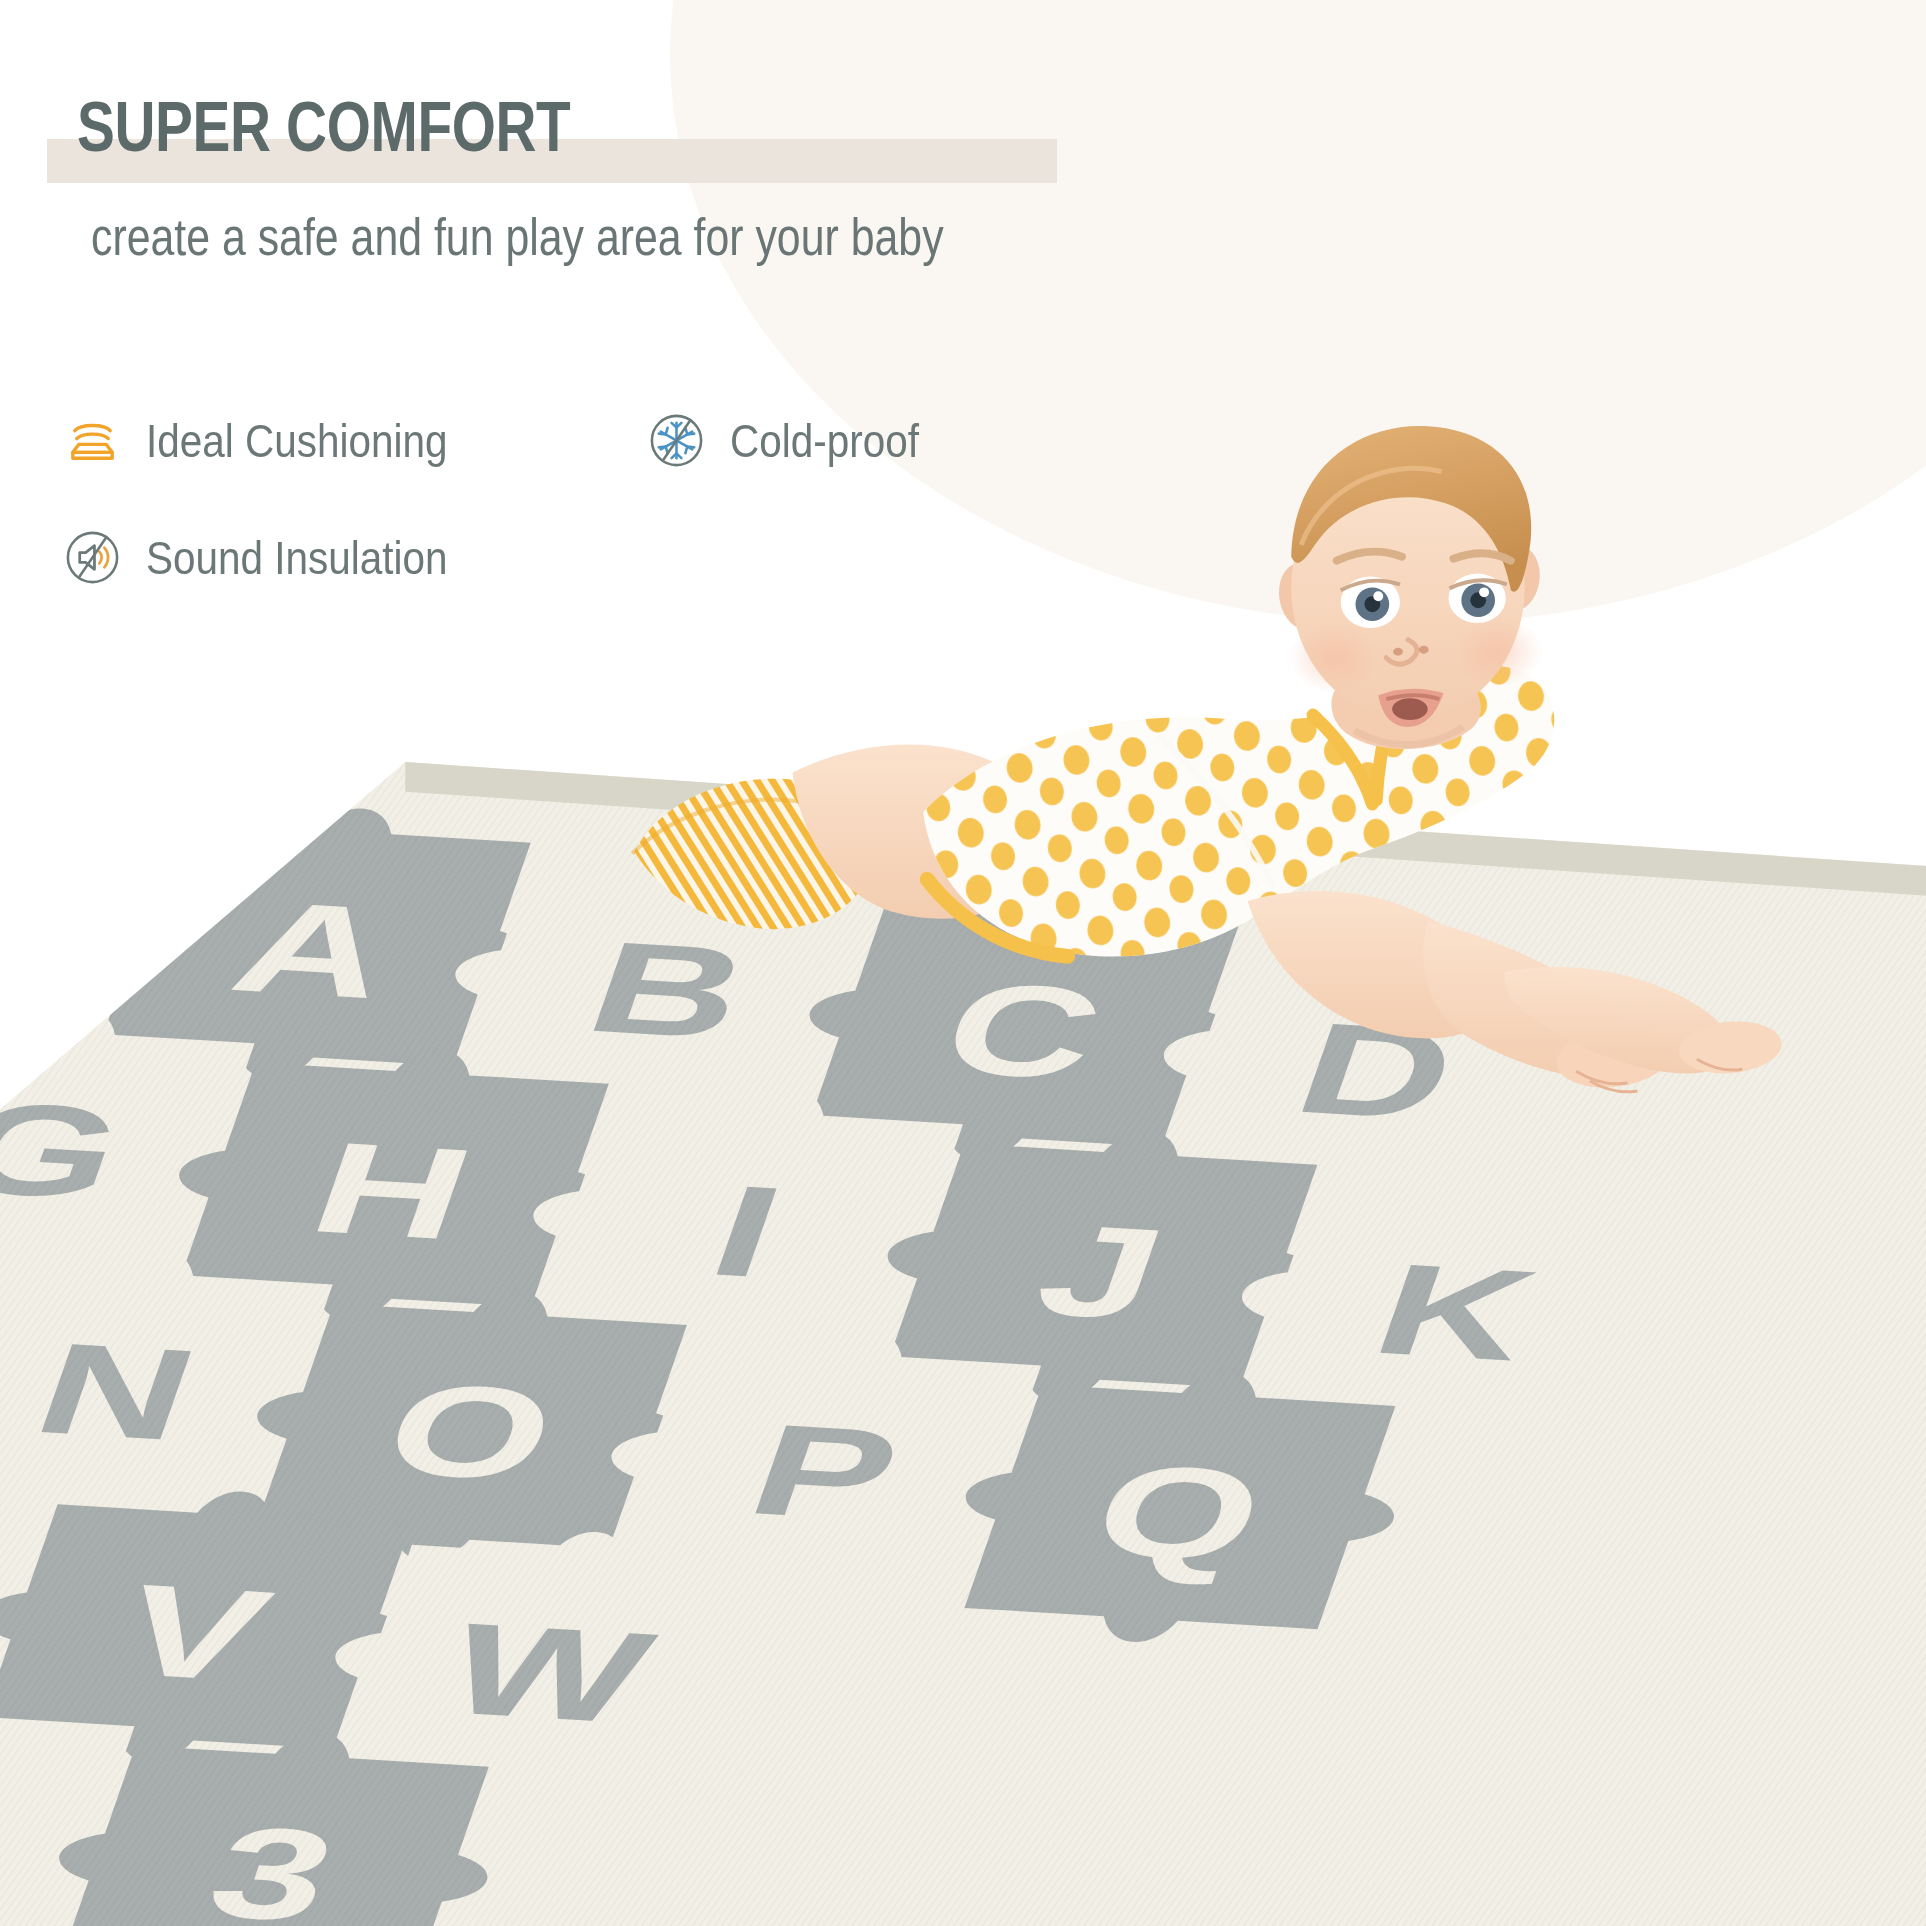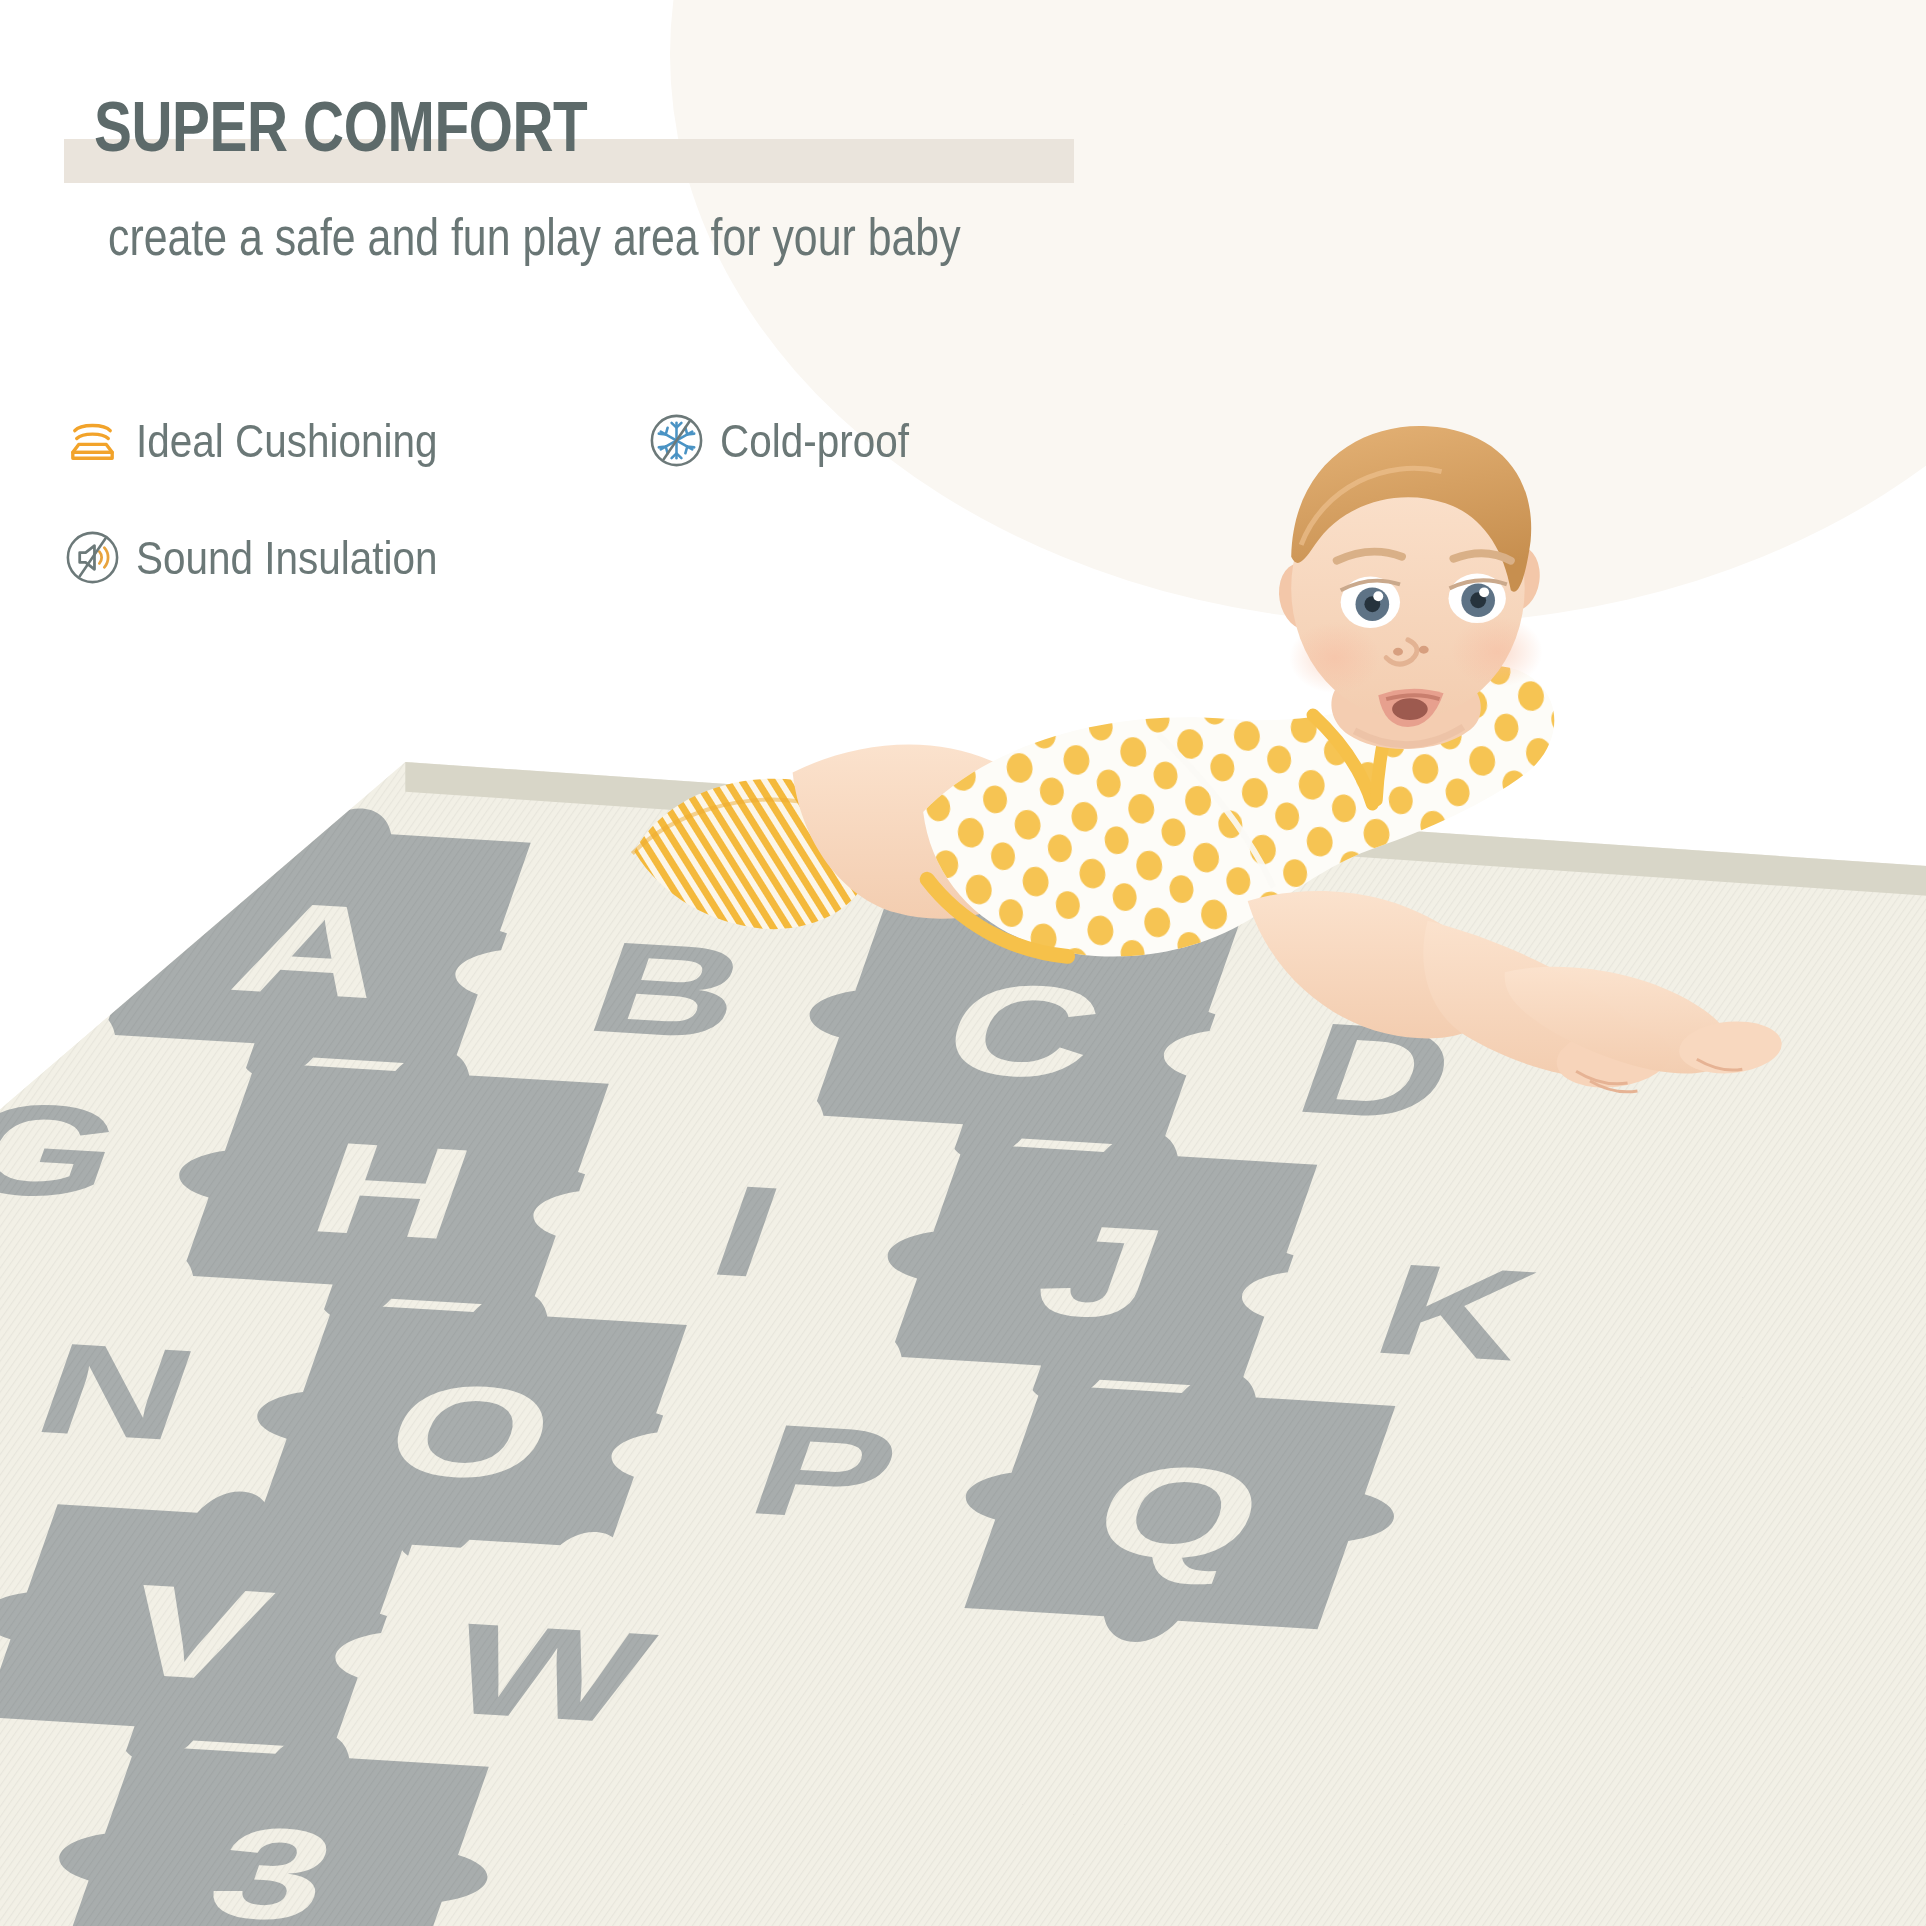--- a/index.html
+++ b/index.html
@@ -21,21 +21,21 @@
     background:#faf7f2;
   }
 
   
   .floor {
     position:absolute; left:0; bottom:0; width:100%; height:455px;
     background:linear-gradient(180deg,#ffffff 0%,#f4f6fb 55%,#eef1f9 100%);
   }
 
   
-  .headline-wrap { position:absolute; left:77px; top:91px; z-index:6;margin-left:17px; }
+  .headline-wrap { position:absolute; left:77px; top:91px; z-index:6; }
   .title-row { position:relative; display:inline-block; }
   .title-bar {
     position:absolute; left:-30px; top:48px;
     width:1010px; height:44px;
     background:#eae4dc;
     z-index:0;
   }
   .title {
     position:relative; z-index:1;
     font-family:"Liberation Sans", sans-serif;
@@ -59,21 +59,21 @@
   }
 
   
   .features {
     position:absolute; left:59px; top:382px;
     display:grid;
     grid-template-columns:584px 594px;
     grid-auto-rows:117px;
     z-index:6;
   }
-  .feature { display:flex; align-items:center; gap:10px; }
+  .feature { display:flex; align-items:center; gap:20px; }
   .f-icon { width:67px; height:67px; flex:0 0 67px; display:flex; align-items:center; justify-content:center; }
   .f-icon svg { width:63px; height:63px; display:block; }
   .f-label {
     font-size:46px;
     font-weight:300;
     color:#6b7877;
     transform:scaleX(0.88);
     transform-origin:left center;
     white-space:nowrap;
   }

